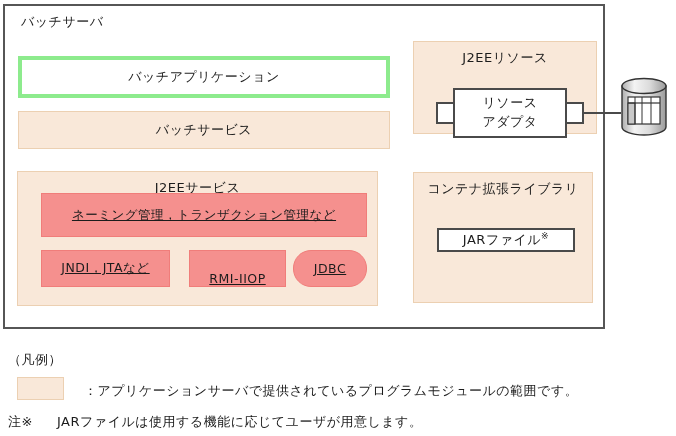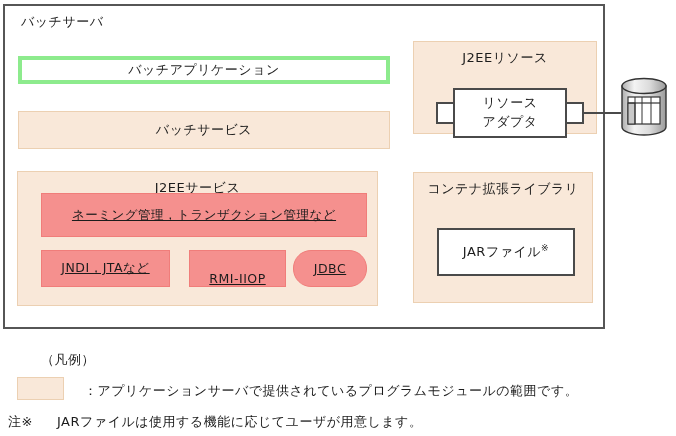--- a/index.html
+++ b/index.html
@@ -23,21 +23,21 @@
   .connector{background:#4a4a4a;}
 </style>
 </head>
 <body>
 
 <div id="canvas">
 
   <div class="abs outer-box" style="left:3px;top:4px;width:602px;height:325px;"></div>
   <div class="abs label" style="left:21px;top:13px;text-align:center;">バッチサーバ</div>
 
-  <div class="abs greenbox" style="left:18px;top:56px;width:372px;height:28px;">
+  <div class="abs greenbox" style="left:18px;top:56px;width:372px;height:42px;">
     <span class="label">バッチアプリケーション</span>
   </div>
 
   <div class="abs beige center-flex" style="left:18px;top:111px;width:372px;height:38px;">
     <span class="label">バッチサービス</span>
   </div>
 
   <div class="abs beige" style="left:17px;top:171px;width:361px;height:135px;">
     <span class="label sec-label">J2EEサービス</span>
   </div>
@@ -84,26 +84,26 @@
     <rect x="8" y="26" width="7" height="21" fill="#c9c9c9" stroke="#333" stroke-width="1"></rect>
     <line x1="8" y1="26" x2="40" y2="26" stroke="#333" stroke-width="1.2"></line>
     <line x1="15" y1="20" x2="15" y2="47" stroke="#333" stroke-width="1"></line>
     <line x1="22" y1="20" x2="22" y2="47" stroke="#333" stroke-width="1"></line>
     <line x1="31" y1="20" x2="31" y2="47" stroke="#333" stroke-width="1"></line>
   </svg>
 
   <div class="abs beige" style="left:413px;top:172px;width:180px;height:131px;">
     <span class="label sec-label">コンテナ拡張ライブラリ</span>
   </div>
-  <div class="abs whitebox" style="left:437px;top:228px;width:138px;height:48px;">
+  <div class="abs whitebox" style="left:437px;top:228px;width:138px;height:24px;">
     <span class="label">
       <span>JARファイル</span><span class="sup">※</span>
     </span>
   </div>
 
-  <div class="abs label" style="left:8px;top:351px;margin-left:33px;">（凡例）</div>
+  <div class="abs label" style="left:8px;top:351px;">（凡例）</div>
   <div class="abs beige" style="left:17px;top:377px;width:47px;height:23px;"></div>
   <div class="abs label" style="left:84px;top:382px;">：アプリケーションサーバで提供されているプログラムモジュールの範囲です。</div>
 
   <div class="abs label" style="left:8px;top:413px;">注※</div>
   <div class="abs label" style="left:57px;top:413px;text-align:right;">JARファイルは使用する機能に応じてユーザが用意します。</div>
 
 </div>
 
 </body></html>

